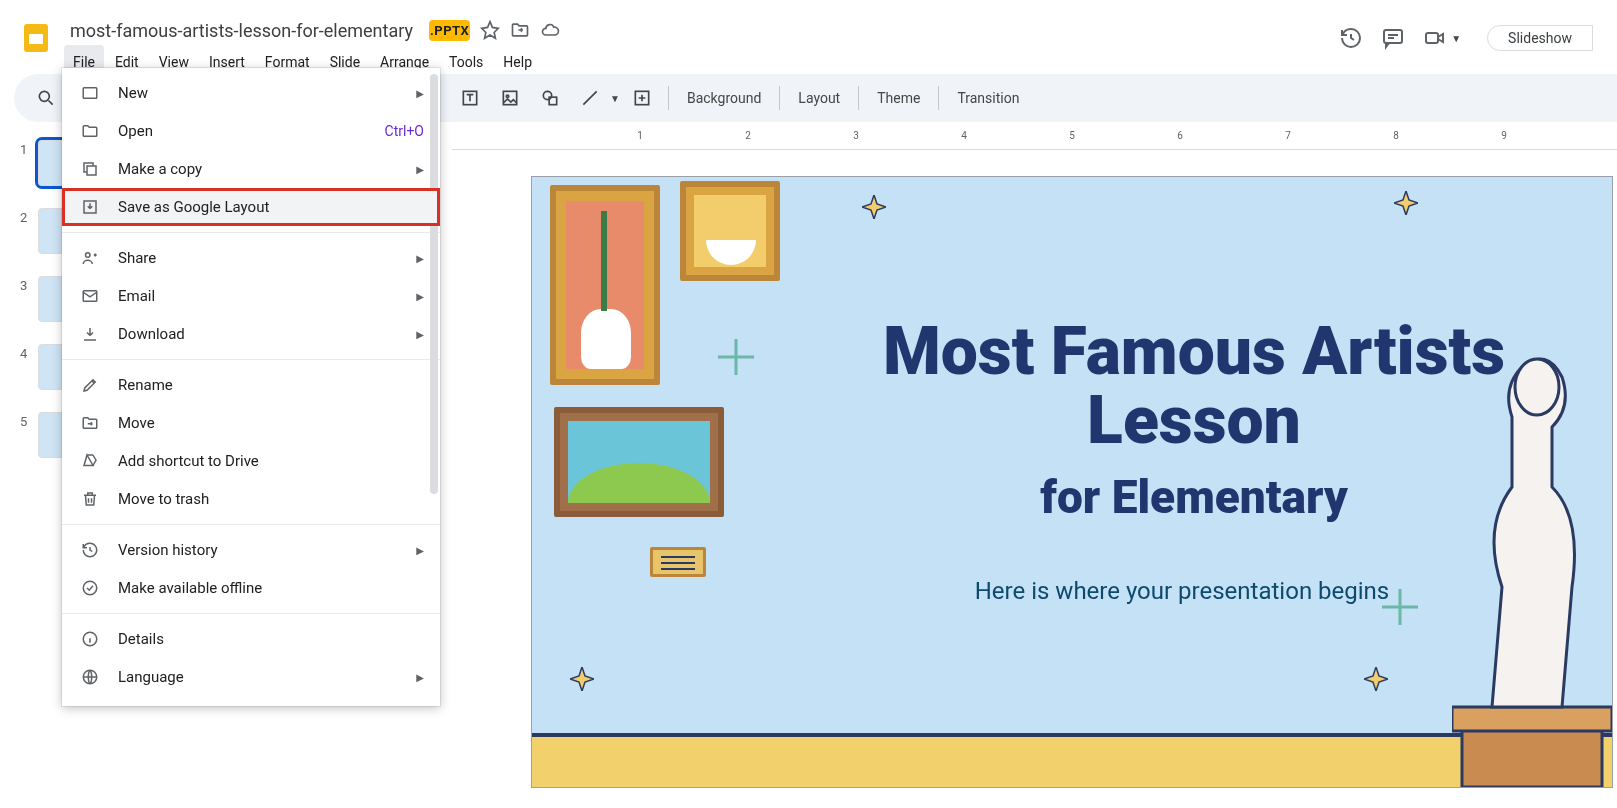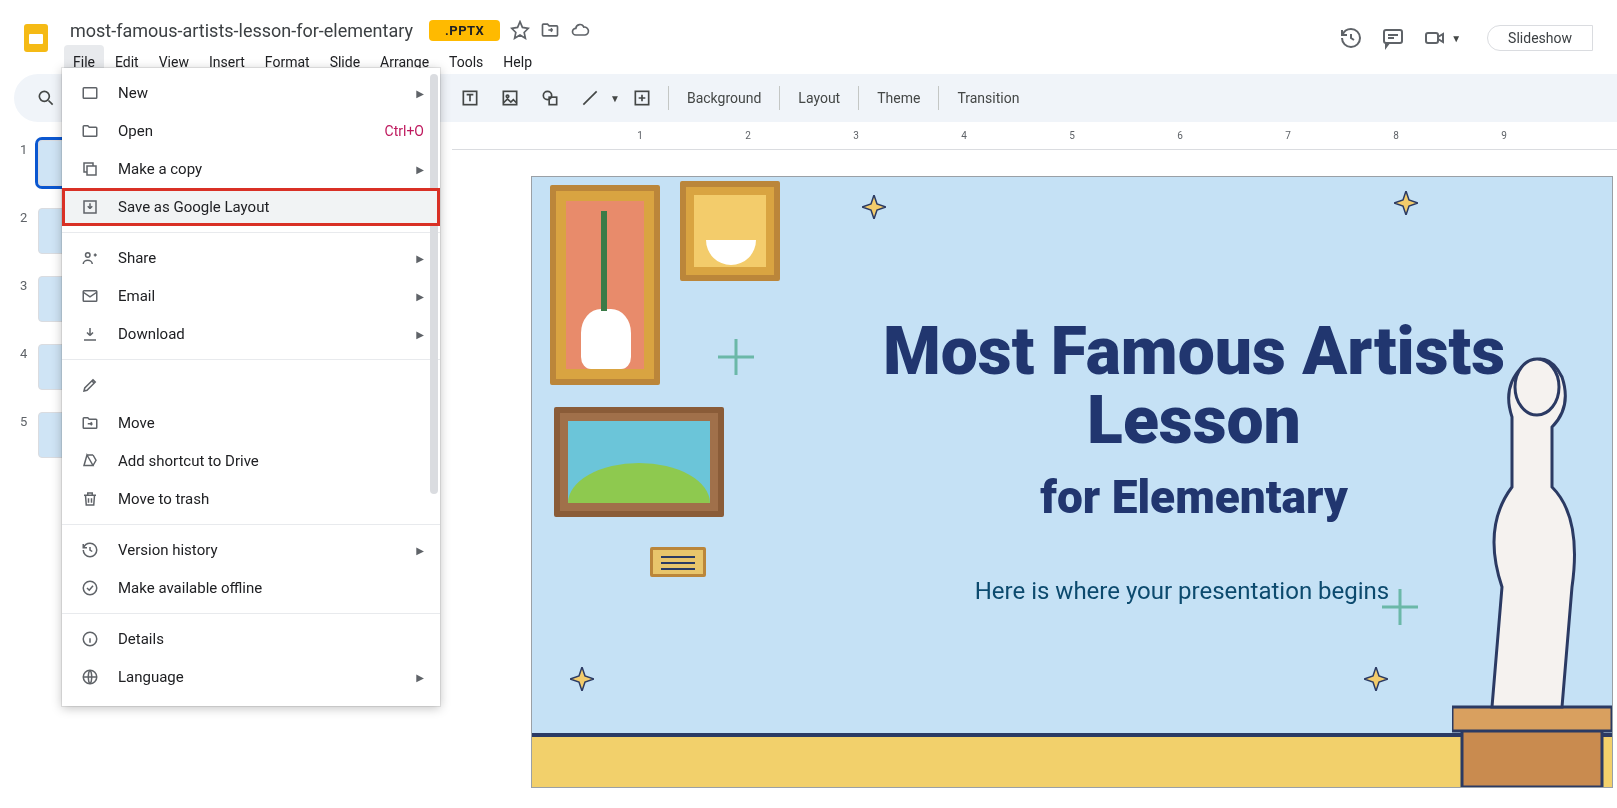--- a/index.html
+++ b/index.html
@@ -4,21 +4,21 @@
 <style>
 * { margin: 0; padding: 0; box-sizing: border-box; font-family: "Google Sans", Roboto, Arial, sans-serif; }
 body { background: #fff; overflow: hidden; width: 1617px; height: 808px; position: relative; }
 
 
 .header { display: flex; align-items: center; padding: 8px 16px 0 16px; height: 68px; }
 .logo { width: 40px; height: 40px; display: flex; align-items: center; justify-content: center; margin-right: 8px; }
 .title-area { flex: 1; margin-top: 20px; }
 .title-row { display: flex; align-items: center; gap: 10px; }
 .doc-title { font-size: 18px; color: #3c4043; padding: 2px 6px; }
-.pptx-badge { background: #ffba00; color: #202124; font-size: 13px; font-weight: 700; padding: 3px 16px; border-radius: 4px; letter-spacing: 0.5px; }
+.pptx-badge { background: #ffba00; color: #202124; font-size: 13px; font-weight: 700; padding: 3px 1px; border-radius: 4px; letter-spacing: 0.5px; }
 .title-icon { width: 20px; height: 20px; color: #5f6368; display: inline-flex; align-items: center; justify-content: center; }
 .menubar { display: flex; gap: 2px; margin-top: 2px; }
 .menu-item { padding: 9px 9px; font-size: 14px; color: #202124; border-radius: 4px; cursor: pointer; }
 .menu-item.active { background: #e8eaed; }
 .header-actions { display: flex; align-items: center; gap: 18px; margin-right: 8px; }
 .header-icon { width: 24px; height: 24px; color: #5f6368; display: inline-flex; align-items: center; justify-content: center; }
 .camera-group { display: flex; align-items: center; gap: 2px; }
 .slideshow-btn { border: 1px solid #dadce0; border-radius: 24px 0 0 24px; padding: 4px 20px; font-size: 14px; color: #3c4043; background: #fff; margin-left: 8px; }
 
 
@@ -28,21 +28,21 @@
 .tool-text { padding: 6px 10px; font-size: 14px; color: #444746; border-radius: 4px; }
 .tool-group { display: flex; align-items: center; }
 .caret { font-size: 10px; color: #444746; margin-left: 2px; }
 
 
 .dropdown { position: absolute; left: 62px; top: 68px; width: 378px; background: #fff; box-shadow: 0 2px 10px rgba(0,0,0,0.25), 0 0 0 1px rgba(0,0,0,0.08); z-index: 100; padding: 6px 0 10px 0; }
 .dd-item { display: flex; align-items: center; padding: 8px 16px 8px 18px; font-size: 15px; color: #202124; gap: 18px; position: relative; height: 38px; }
 .dd-item.highlighted { outline: 3px solid #d93025; outline-offset: -3px; background: #f1f3f4; }
 .dd-icon { width: 20px; height: 20px; color: #5f6368; display: inline-flex; align-items: center; justify-content: center; flex-shrink: 0; }
 .dd-label { flex: 1; }
-.dd-shortcut { color: #be185d; font-size: 14px; }
+.dd-shortcut { color: #6d28d9; font-size: 14px; }
 .dd-arrow { color: #5f6368; font-size: 10px; }
 .dd-sep { height: 1px; background: #e8eaed; margin: 6px 0; }
 .dd-scroll { position: absolute; right: 2px; top: 6px; width: 8px; height: 420px; background: #dadce0; border-radius: 4px; }
 
 
 .ruler-area { position: absolute; left: 452px; right: 0; top: 130px; height: 20px; border-bottom: 1px solid #dadce0; }
 .ruler { position: relative; height: 100%; font-size: 10px; color: #5f6368; }
 .ruler-num { position: absolute; top: 0; transform: translateX(-50%); }
 
 
@@ -254,20 +254,21 @@
     <span class="dd-label">Download</span>
     <span class="dd-arrow">▶</span>
   </div>
   <div class="dd-sep"></div>
   <div class="dd-item">
     <span class="dd-icon">
         <svg width="18" height="18" viewBox="0 0 24 24" fill="none" stroke="#5f6368" stroke-width="2">
           <path d="M4 20l4-1 11-11-3-3L5 16l-1 4zM14 6l3 3"></path>
         </svg>
       </span>
+    <span class="dd-label">Rename</span>
   </div>
   <div class="dd-item">
     <span class="dd-icon">
         <svg width="18" height="18" viewBox="0 0 24 24" fill="none" stroke="#5f6368" stroke-width="2">
           <path d="M3 6a1 1 0 011-1h5l2 2h9a1 1 0 011 1v10a1 1 0 01-1 1H4a1 1 0 01-1-1V6z"></path>
           <path d="M9 13h6m0 0l-2-2m2 2l-2 2"></path>
         </svg>
       </span>
     <span class="dd-label">Move</span>
   </div>

